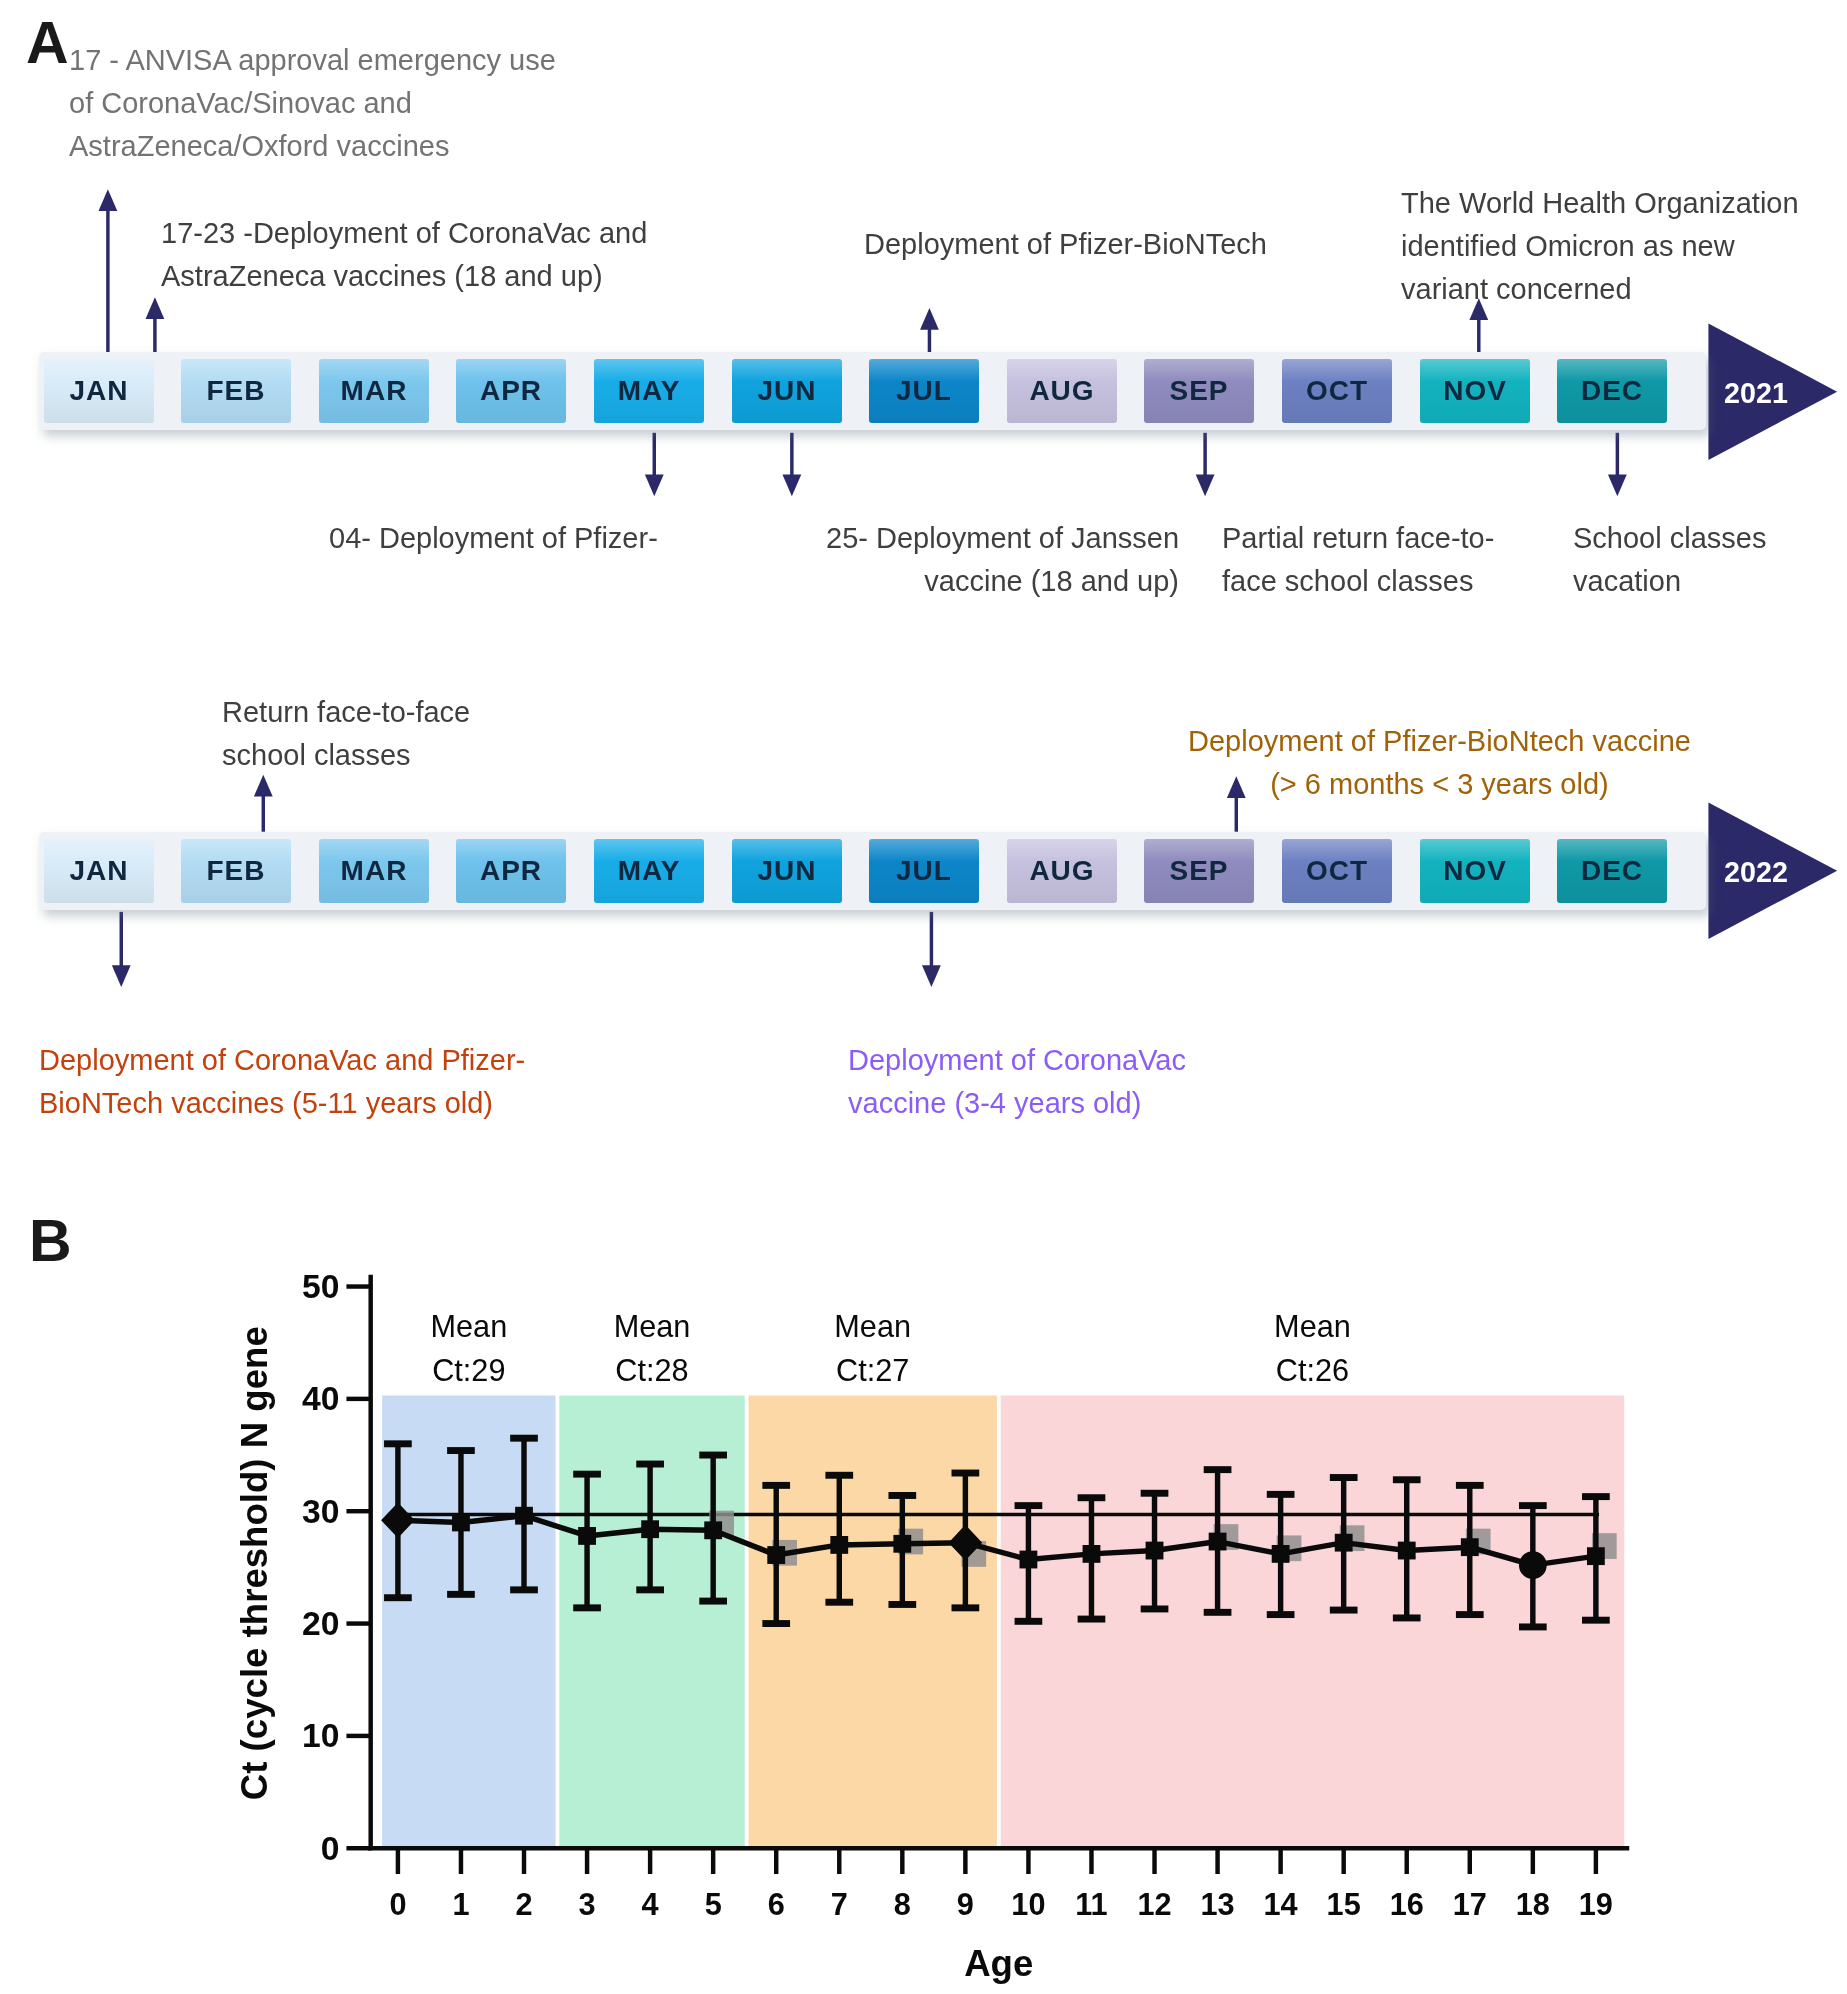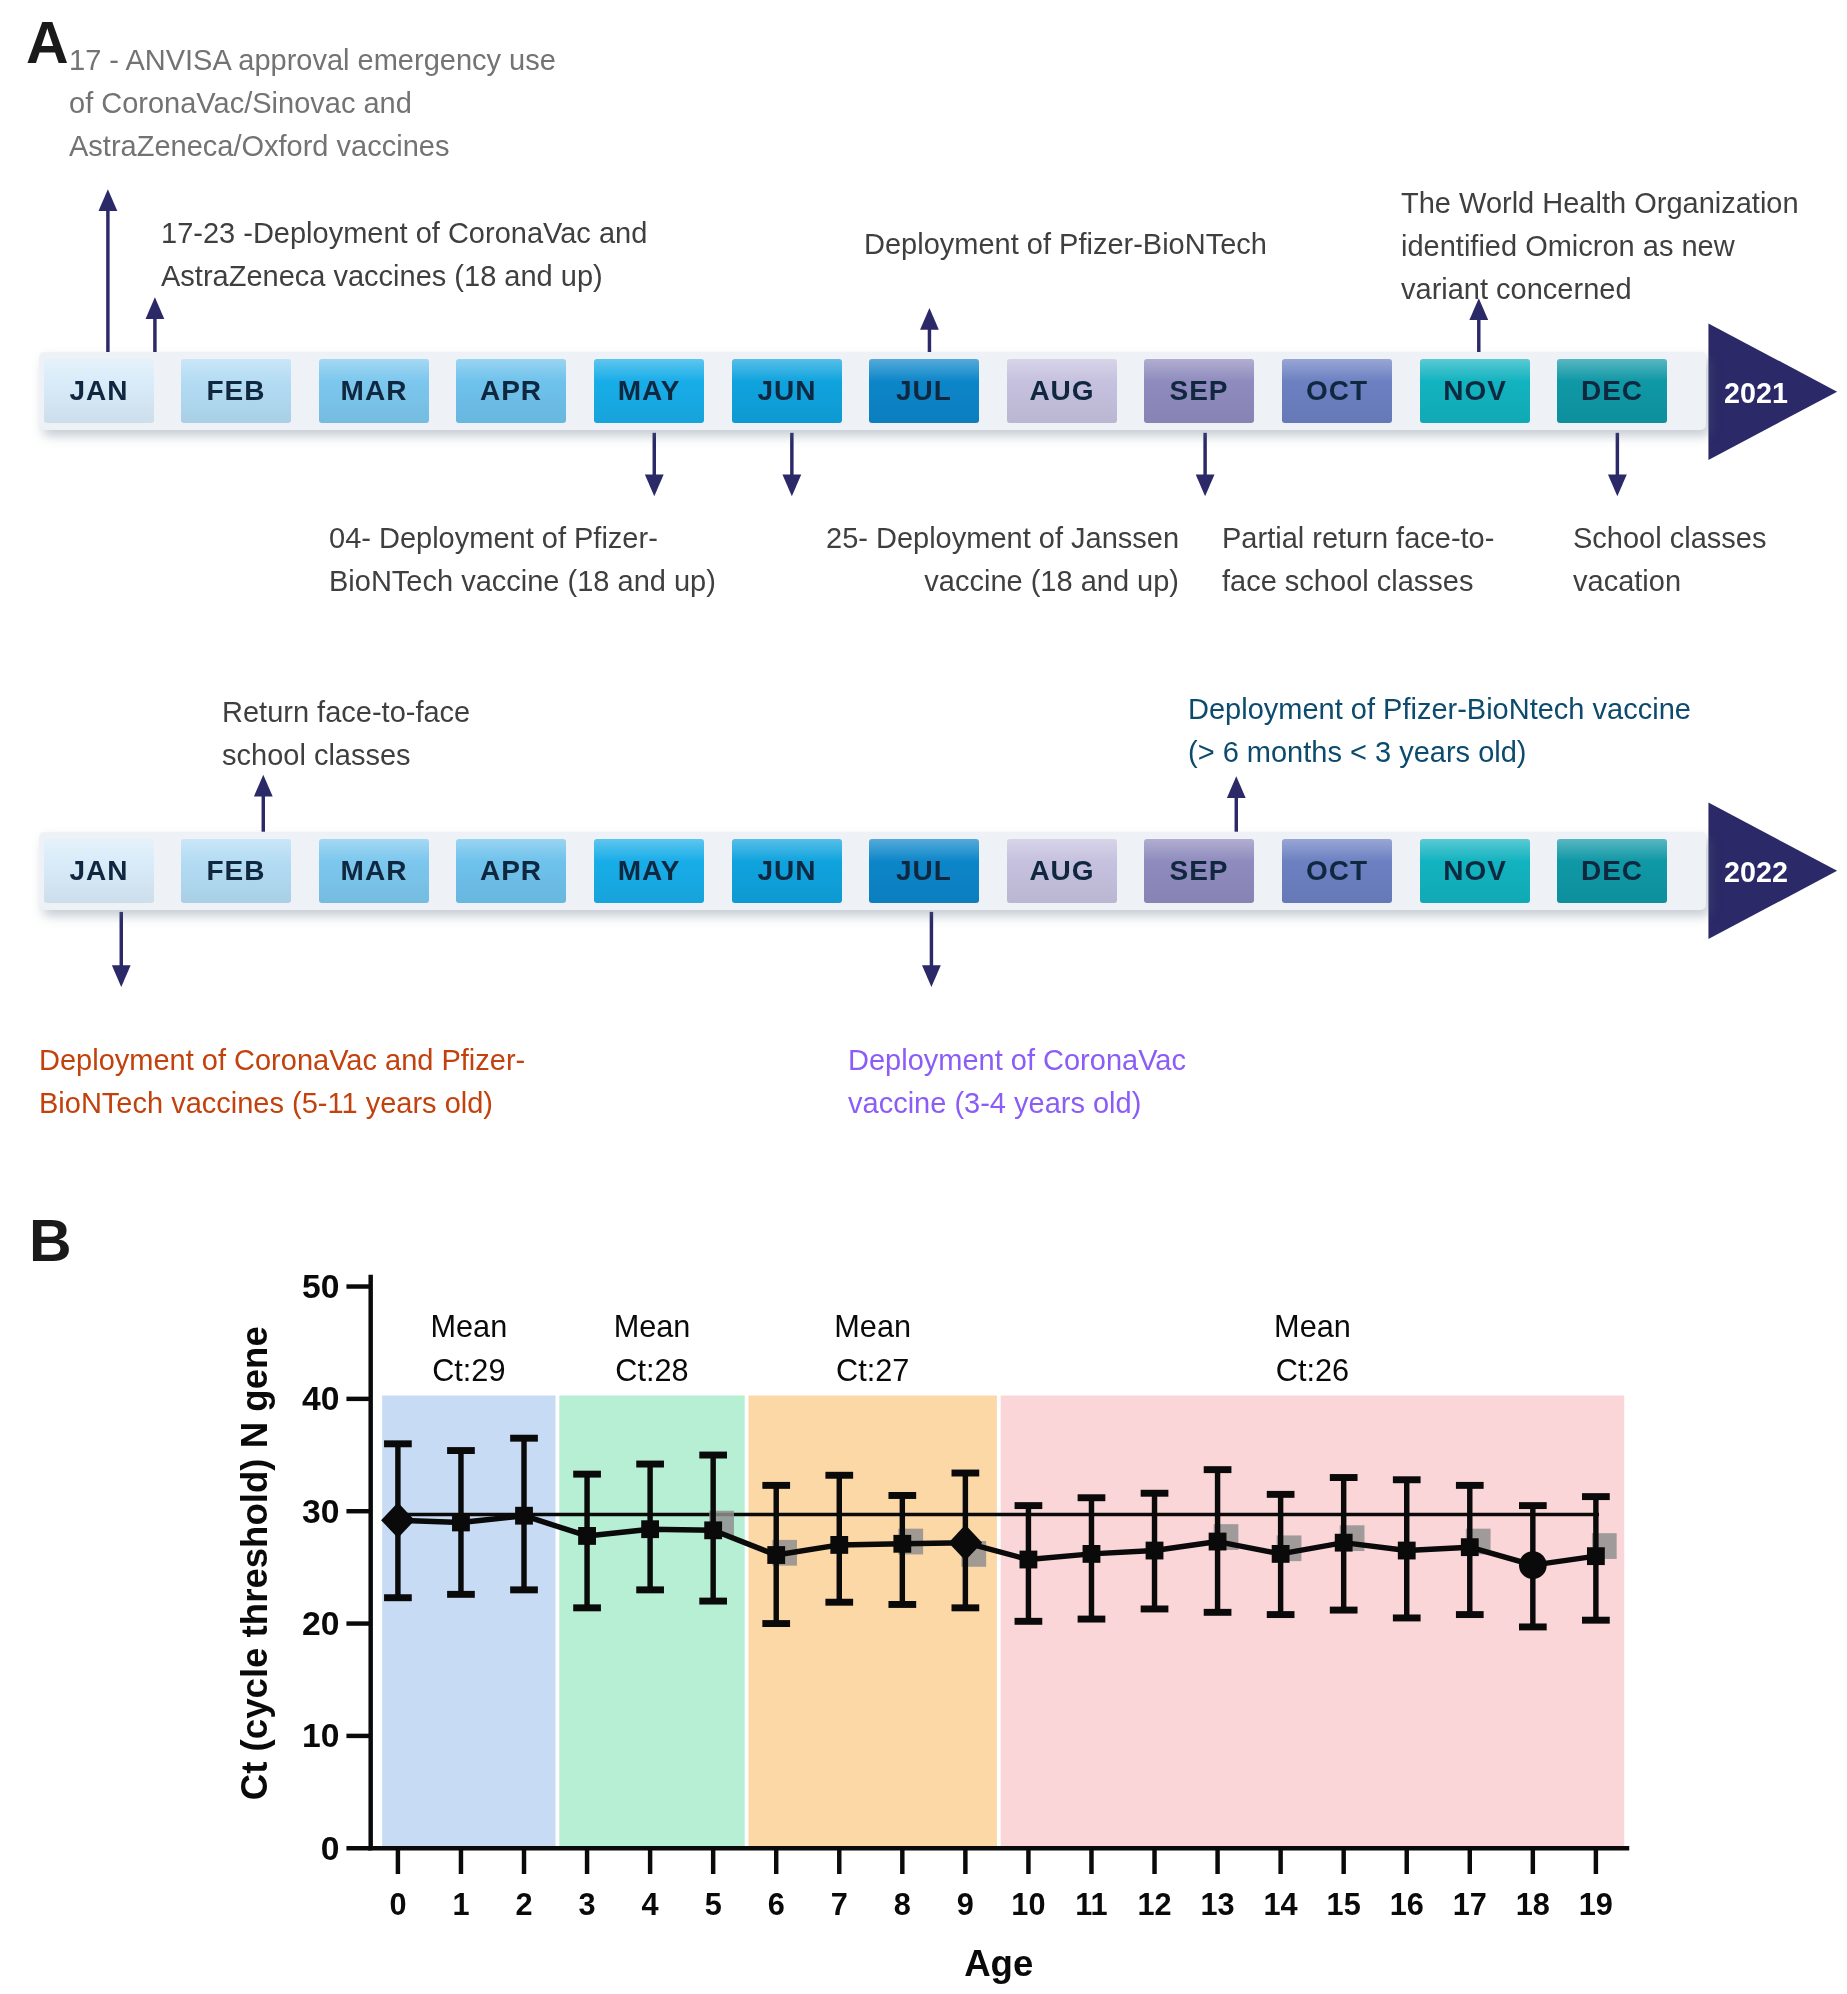--- a/index.html
+++ b/index.html
@@ -123,39 +123,38 @@
       <div class="ann" style="left: 864px; top: 223px; color: rgb(63, 63, 63);">
         <div>Deployment of Pfizer-BioNTech</div>
       </div>
       <div class="ann" style="left: 1393px; top: 182px; color: rgb(63, 63, 63); margin-left: 8px;">
         <div>The World Health Organization</div>
         <div>identified Omicron as new</div>
         <div>variant concerned</div>
       </div>
       <div class="ann" style="left: 329px; top: 517px; color: rgb(63, 63, 63);">
         <div>04- Deployment of Pfizer-</div>
-        <div>BioNTech vaccine (18 and up)</div>
       </div>
       <div class="ann" style="left: 826px; top: 517px; color: rgb(63, 63, 63); text-align: right;">
         <div>25- Deployment of Janssen</div>
         <div>vaccine (18 and up)</div>
       </div>
       <div class="ann" style="left: 1209px; top: 517px; color: rgb(63, 63, 63); margin-left: 13px;">
         <div>Partial return face-to-</div>
         <div>face school classes</div>
       </div>
       <div class="ann" style="left: 1573px; top: 517px; color: rgb(63, 63, 63);">
         <div>School classes</div>
         <div>vacation</div>
       </div>
       <div class="ann" style="left: 222px; top: 691px; color: rgb(63, 63, 63);">
         <div>Return face-to-face</div>
         <div>school classes</div>
       </div>
-      <div class="ann" style="left: 1188px; top: 688px; color: #0c4a6e;">
+      <div class="ann" style="left: 1188px; top: 720px; color: #a16207; text-align: center;">
         <div>Deployment of Pfizer-BioNtech vaccine</div>
         <div>(&gt; 6 months &lt; 3 years old)</div>
       </div>
       <div class="ann" style="left: 39px; top: 1039px; color: #c2410c;">
         <div>Deployment of CoronaVac and Pfizer-</div>
         <div>BioNTech vaccines (5-11 years old)</div>
       </div>
       <div class="ann" style="left: 823px; top: 1039px; color: #8b5cf6; margin-left: 25px;">
         <div>Deployment of CoronaVac</div>
         <div>vaccine (3-4 years old)</div>

